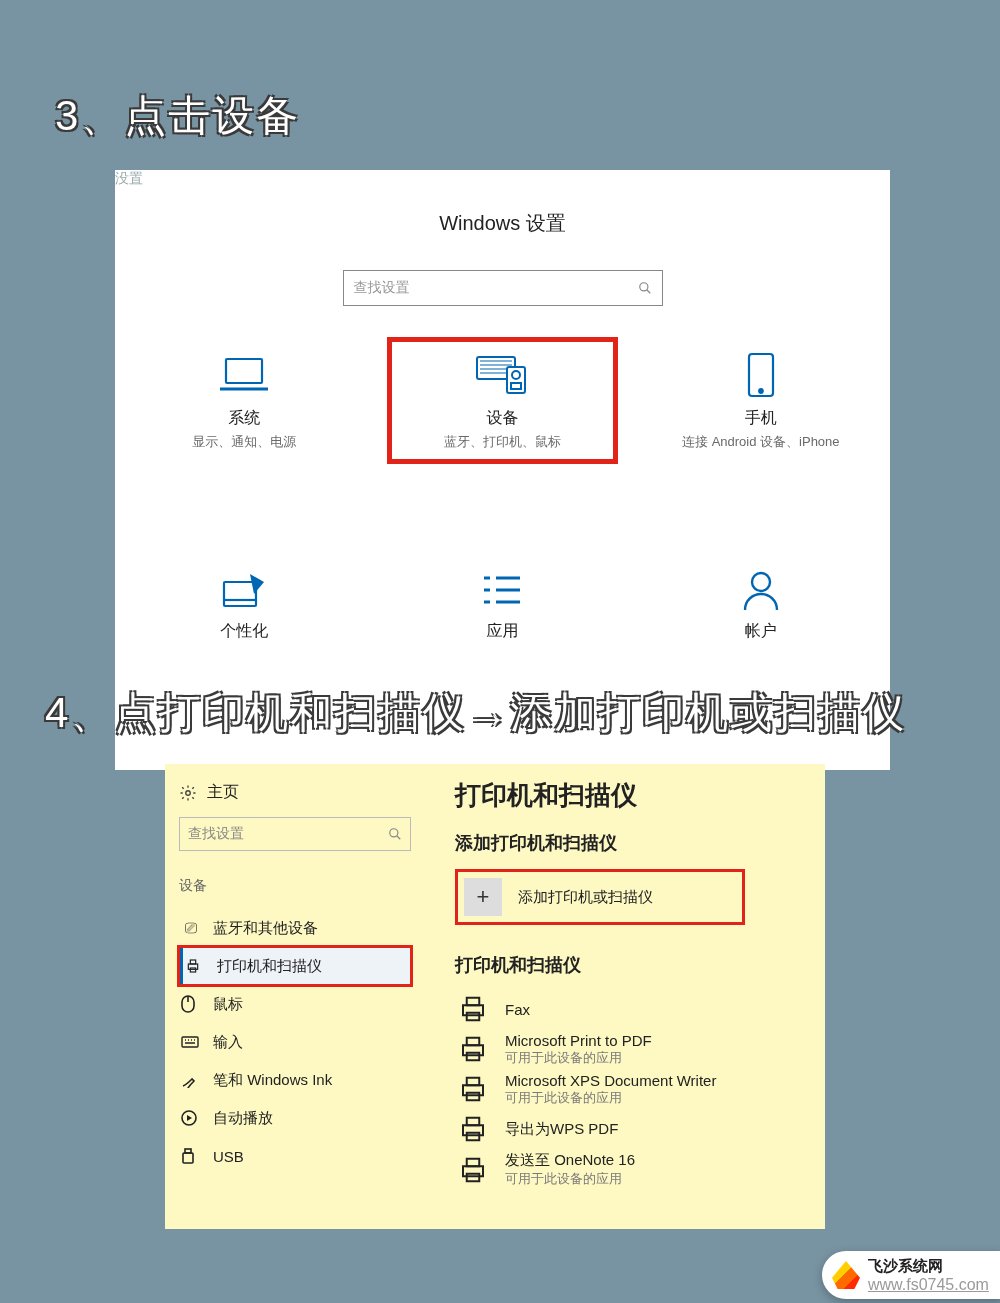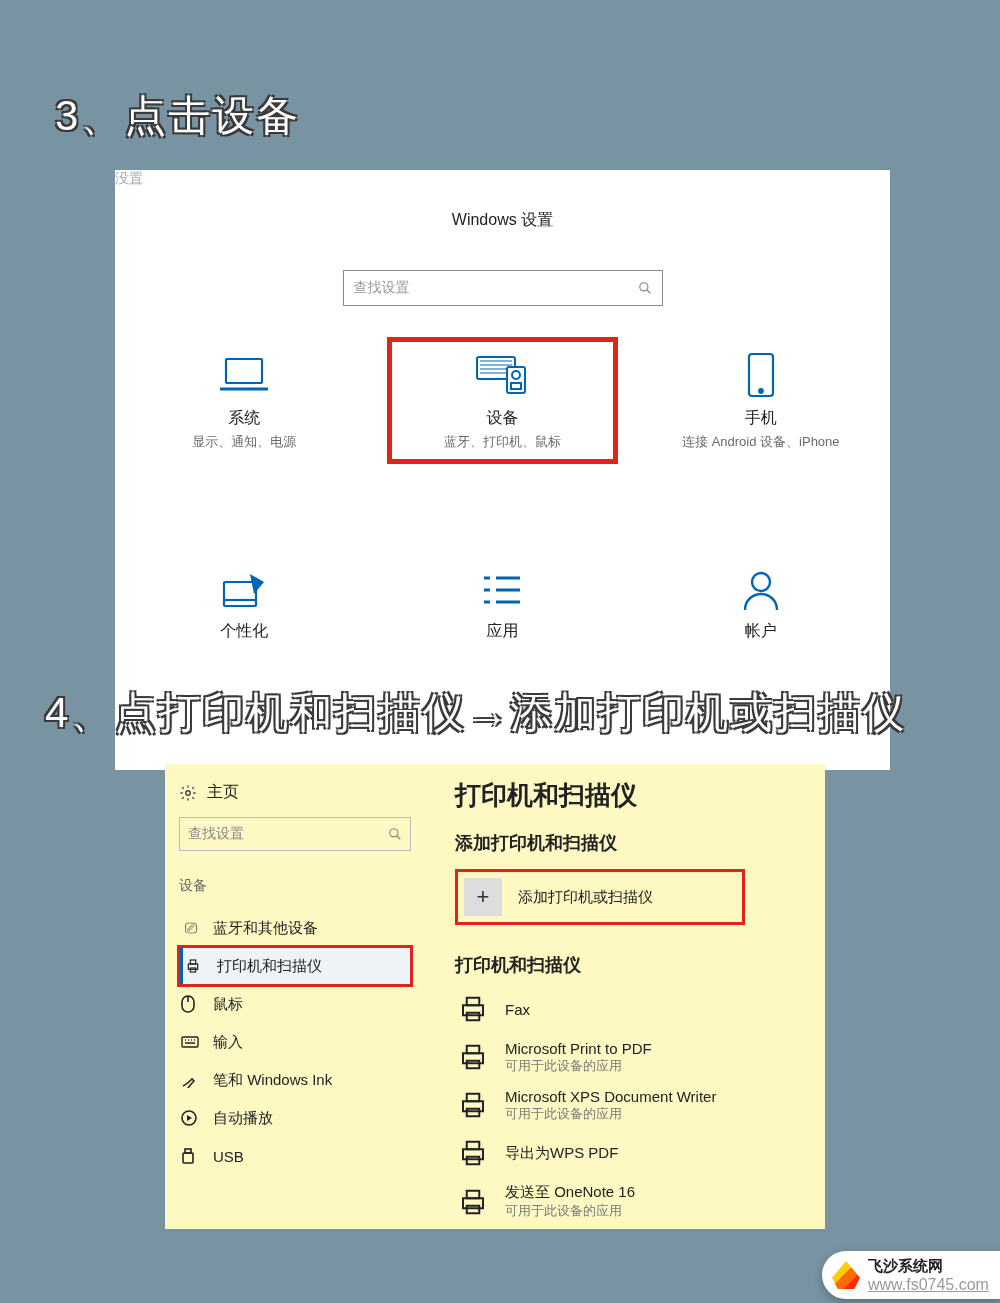--- a/index.html
+++ b/index.html
@@ -14,21 +14,21 @@
   .step4-title { position: absolute; left: 45px; top: 685px; }
 
   
   .panel1 {
     position: absolute; left: 115px; top: 170px; width: 775px; height: 600px;
     background: #fff; overflow: hidden;
   }
   .panel1 .tag { position:absolute; left:0; top:0; color:#9aa; font-size:14px; }
   .panel1 .win-title {
     position: absolute; top: 40px; left: 0; right: 0; text-align: center;
-    font-size: 16px; font-weight: 300; color: #222;
+    font-size: 20px; font-weight: 300; color: #222;
   }
   .panel1 .searchbox {
     position: absolute; top: 100px; left: 50%; transform: translateX(-50%);
     width: 320px; height: 36px; border: 1px solid #888;
     display: flex; align-items: center; padding: 0 10px; color: #999;
     font-size: 14px; justify-content: space-between;
   }
   .panel1 .searchbox .magnifier { font-style: normal; color:#888; }
 
   .panel1 .tiles-row1 { position: absolute; top: 170px; left: 0; right: 0; display: flex; justify-content: space-around; }
@@ -55,21 +55,21 @@
 
   .p2-right { position:absolute; left:290px; top:0; right:0; padding: 14px 20px 0 0; }
   .p2-h1 { font-size: 26px; font-weight: 600; margin-bottom: 18px; }
   .p2-h2 { font-size: 18px; font-weight: 600; margin-bottom: 14px; }
   .addrow {
     display:flex; align-items:center; gap:16px; border: 3px solid #e2231a;
     padding: 6px 14px 6px 6px; width: 290px; margin-bottom: 28px;
   }
   .addrow .plus { width:38px; height:38px; background:#ddd; display:flex; align-items:center; justify-content:center; font-size:22px; color:#333; }
   .addrow .plabel { font-size:15px; }
-  .plist { display:flex; flex-direction:column; gap:12px; }
+  .plist { display:flex; flex-direction:column; gap:4px; }
   .prow { display:flex; align-items:center; gap:14px; }
   .prow .picon { width:36px; height:36px; display:flex; align-items:center; justify-content:center; }
   .prow .ptext { display:flex; flex-direction:column; }
   .prow .pmain { font-size:15px; color:#222; }
   .prow .psub { font-size:13px; color:#7a7a7a; }
 
   
   .wm {
     position:absolute; right:-2px; bottom:4px;
     background:#fff; border-radius:25px 0 0 25px; height:48px; width:180px;

